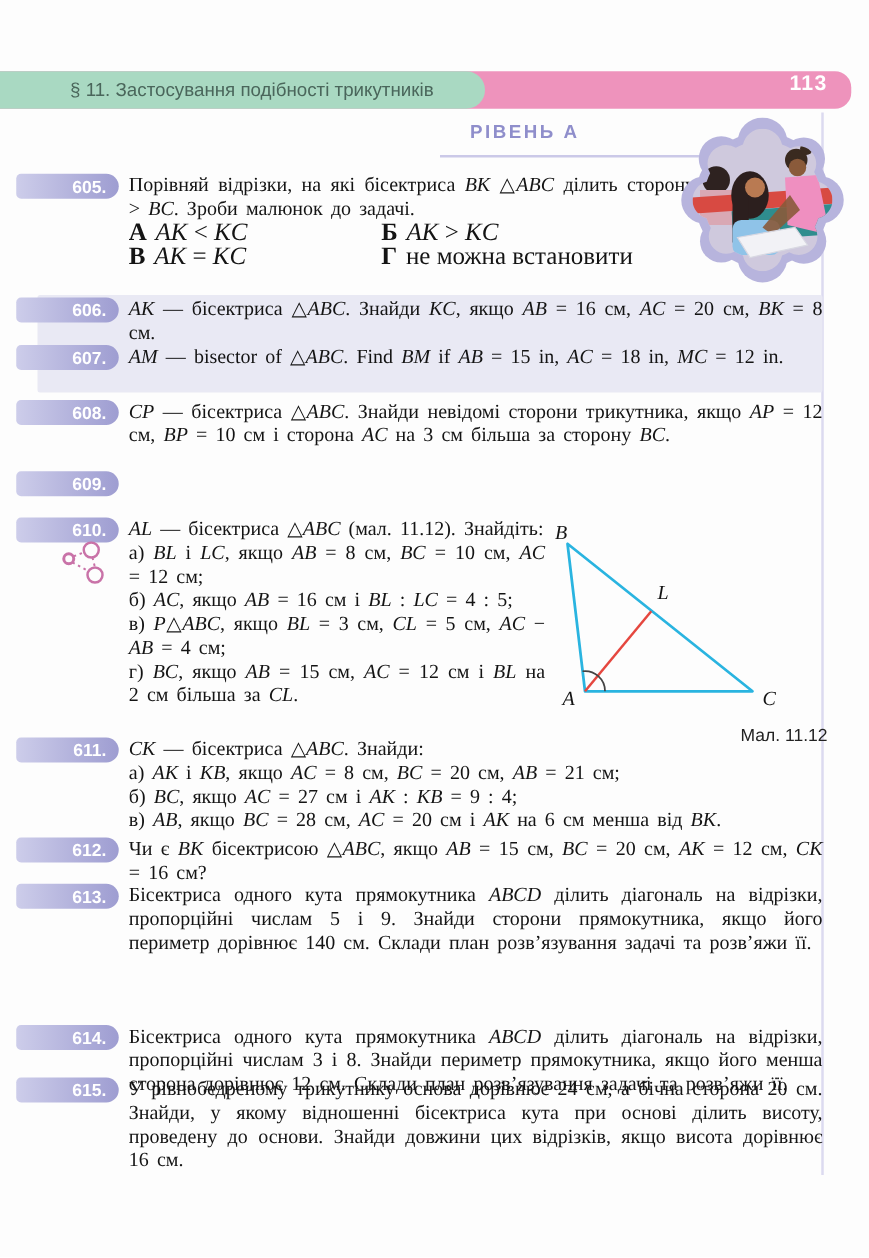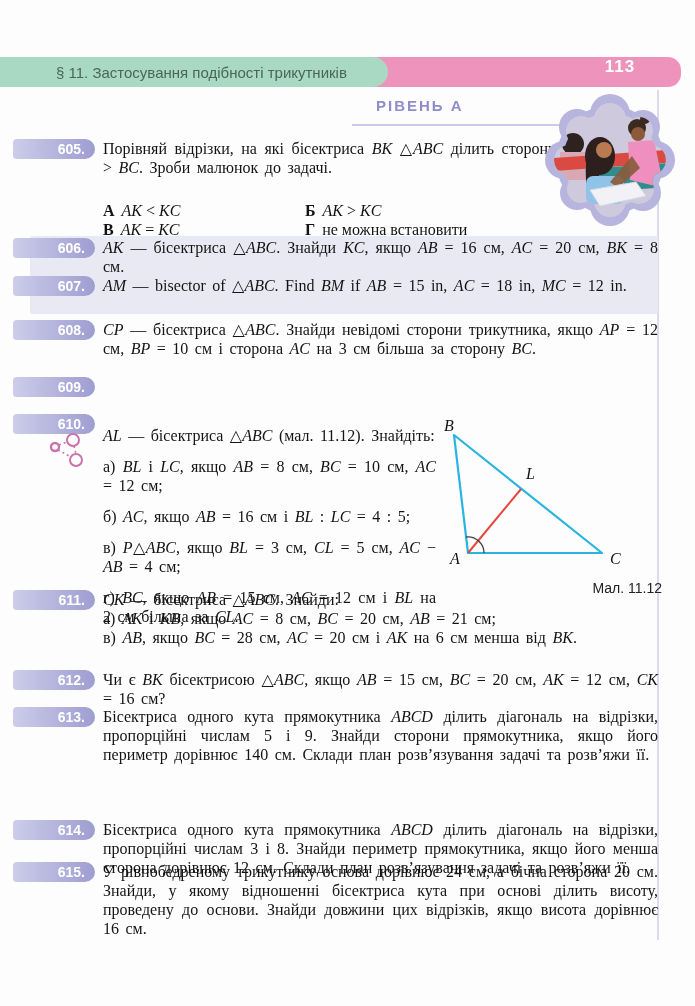--- a/index.html
+++ b/index.html
@@ -7,21 +7,21 @@
         font-family:"Liberation Serif",serif;color:#141414;padding-left:40px;}
 
   
   .pink-bar{position:absolute;left:0;top:57px;width:681px;height:30px;background:#ee93bc;
             border-radius:0 13px 13px 0;z-index:1;}
   .green-bar{position:absolute;left:0;top:57px;width:388px;height:30px;background:#a9d9c2;
              border-radius:0 16px 16px 0;z-index:2;display:flex;align-items:center;
              padding-left:56px;box-sizing:border-box;color:#4a665b;
              font:15px "Liberation Sans",sans-serif;}
   .page-num{position:absolute;top:57px;left:578px;width:84px;height:44px;line-height:30px;
-            text-align:center;color:#ffffff;font:bold 17px "Liberation Sans",sans-serif;
+            text-align:right;color:#ffffff;font:bold 17px "Liberation Sans",sans-serif;
             letter-spacing:1px;z-index:2;}
 
   .ribbon{position:absolute;left:30px;top:97px;width:322px;height:29px;background:#8f8ecb;
           border-radius:0 14px 14px 0;color:#ffffff;text-align:center;
           font:bold 15px/29px "Liberation Sans",sans-serif;letter-spacing:1.5px;z-index:2;}
   .level{position:absolute;left:376px;top:97px;height:29px;line-height:29px;color:#8f8ecb;
          font:bold 15px "Liberation Sans",sans-serif;letter-spacing:2px;z-index:2;text-align:center;}
   .level-line{position:absolute;left:352px;top:124px;width:306px;height:2px;
               background:#cbc9e8;z-index:0;}
   .margin-line{position:absolute;left:657px;top:90px;width:2px;height:850px;
@@ -31,23 +31,23 @@
   .photo{position:absolute;left:528px;top:94px;width:164px;height:138px;z-index:3;}
 
   
   .problem{position:absolute;left:13px;width:645px;z-index:1;}
   .badge{position:absolute;left:0;top:0;width:82px;height:20px;box-sizing:border-box;
          border-radius:5px 13px 13px 5px;background:linear-gradient(90deg,#cdcdea,#9e9dd1);
          color:#ffffff;font:bold 14px/20px "Liberation Sans",sans-serif;
          text-align:right;padding-right:10px;}
   .ptext{margin-left:90px;font-size:16px;line-height:19px;text-align:justify;
          word-spacing:2.5px;}
-  .narrow .ptext{width:333px;margin-top:12px;}
+  .narrow .ptext{width:333px;}
   .opts{margin-left:90px;display:grid;grid-template-columns:202px 1fr;
-        font-size:16px;line-height:19px;margin-top:24px;}
+        font-size:20px;line-height:19px;}
   .opt b{font-family:"Liberation Serif",serif;margin-right:7px;}
   .band{position:absolute;left:30px;top:236px;width:628px;height:78px;background:#e9e9f4;
         z-index:0;border-radius:2px;}
 
   
   .figure{position:absolute;left:430px;top:413px;width:232px;height:186px;z-index:1;}
   .figcap{position:absolute;left:0;top:167px;width:100%;text-align:right;
           font:14px "Liberation Sans",sans-serif;color:#222;}
   .molecule{position:absolute;left:46px;top:433px;z-index:1;}
 </style>
@@ -180,20 +180,21 @@
         <text x="180" y="151">C</text>
       </g>
     </svg>
     <div class="figcap">Мал. 11.12</div>
   </div>
 
   <div class="problem" style="top:590px">
     <div class="badge"><span>611.</span></div>
     <div class="ptext"><i>CK</i> — бісектриса △<i>ABC</i>. Знайди:</div>
     <div class="ptext">а) <i>AK</i> і <i>KB</i>, якщо <i>AC</i> = 8 см, <i>BC</i> = 20 см, <i>AB</i> = 21 см;</div>
+    <div class="ptext">б) <i>BC</i>, якщо <i>AC</i> = 27 см і <i>AK</i> : <i>KB</i> = 9 : 4;</div>
     <div class="ptext">в) <i>AB</i>, якщо <i>BC</i> = 28 см, <i>AC</i> = 20 см і <i>AK</i> на 6 см менша від <i>BK</i>.</div>
   </div>
 
   <div class="problem" style="top:670px">
     <div class="badge"><span>612.</span></div>
     <div class="ptext">Чи є <i>BK</i> бісектрисою △<i>ABC</i>, якщо <i>AB</i> = 15 см, <i>BC</i> = 20 см, <i>AK</i> = 12 см, <i>CK</i> = 16 см?</div>
   </div>
 
   <div class="problem" style="top:707px">
     <div class="badge"><span>613.</span></div>

